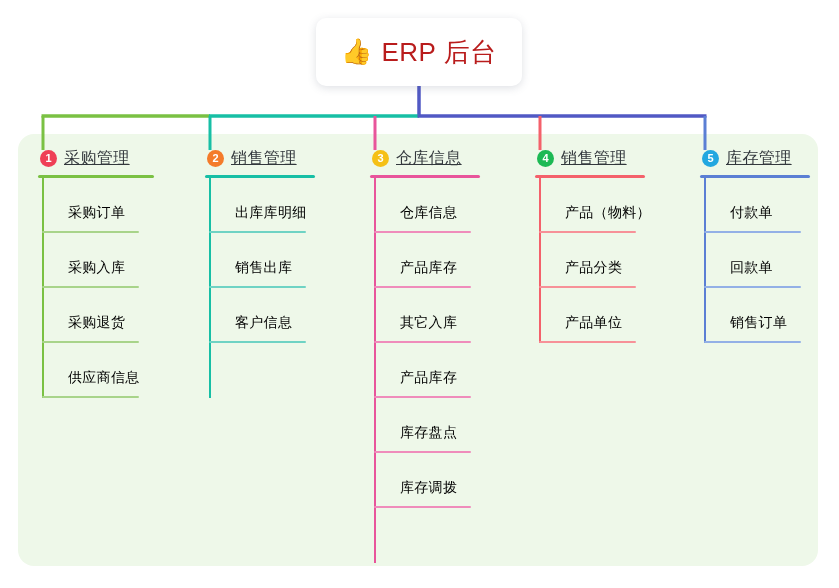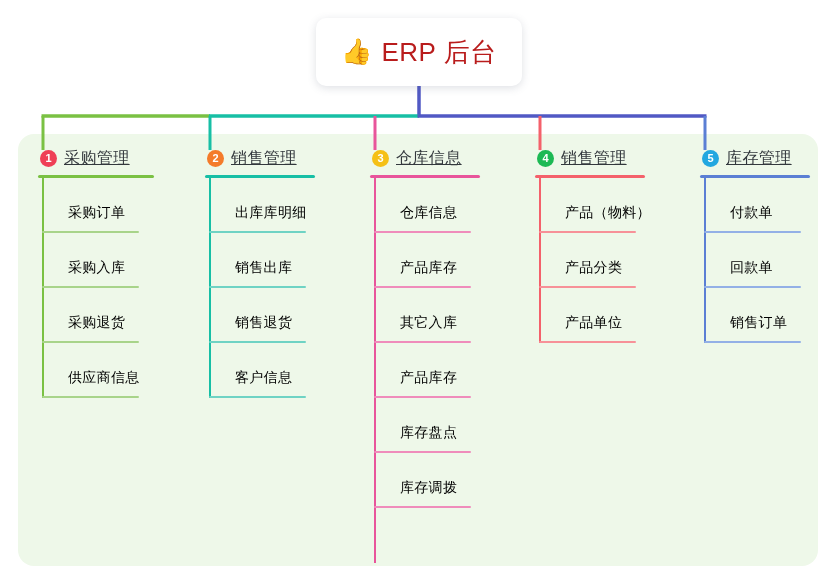--- a/index.html
+++ b/index.html
@@ -212,24 +212,20 @@
           <div class="leaf-list">
             <div class="leaf-item">
               <span class="leaf-label">出库库明细</span>
               <div class="leaf-underline" style="background: rgb(111, 211, 196);"></div>
             </div>
             <div class="leaf-item">
               <span class="leaf-label">销售出库</span>
               <div class="leaf-underline" style="background: rgb(111, 211, 196);"></div>
             </div>
             <div class="leaf-item">
-              <span class="leaf-label">销售退货</span>
-              <div class="leaf-underline" style="background: rgb(111, 211, 196);"></div>
-            </div>
-            <div class="leaf-item">
               <span class="leaf-label">客户信息</span>
               <div class="leaf-underline" style="background: rgb(111, 211, 196);"></div>
             </div>
           </div>
         </div>
       </div>
       <div class="branch-col" style="left: 370px;">
         <div class="branch-header">
           <span class="branch-badge" style="background: rgb(245, 192, 22);">3</span>
           <span class="branch-title">仓库信息</span>

